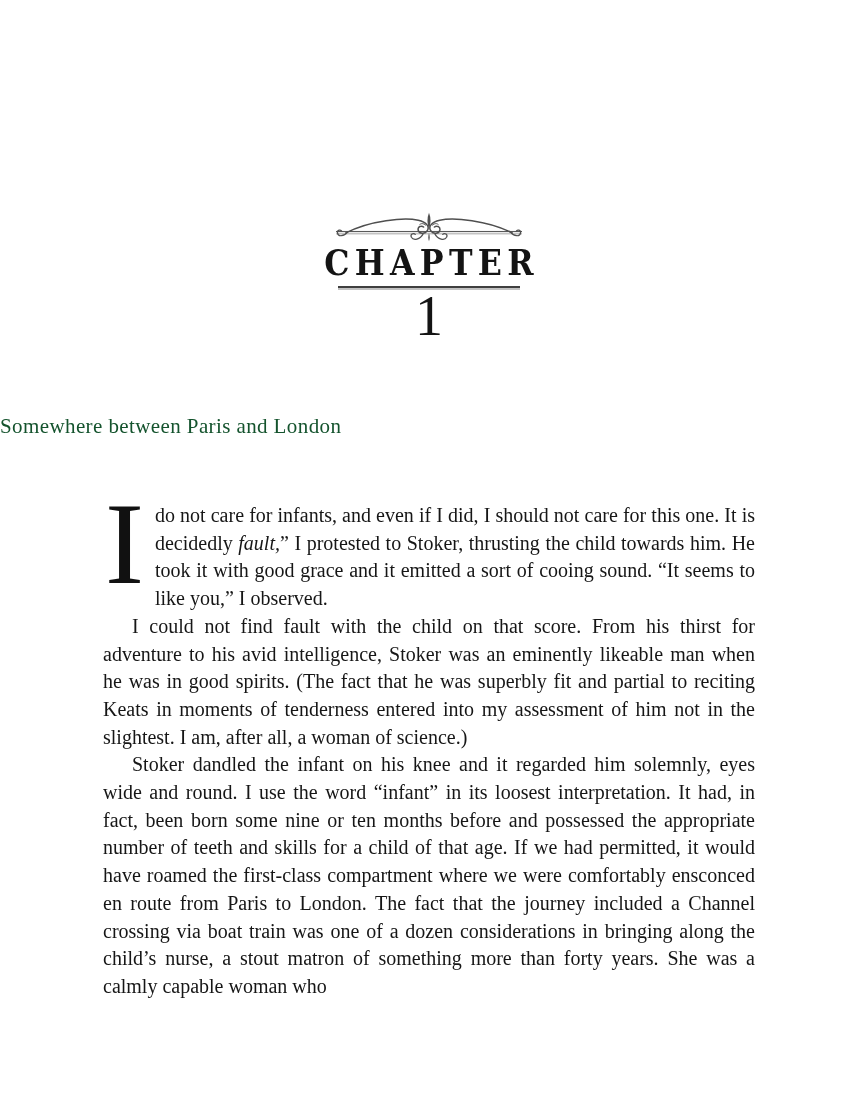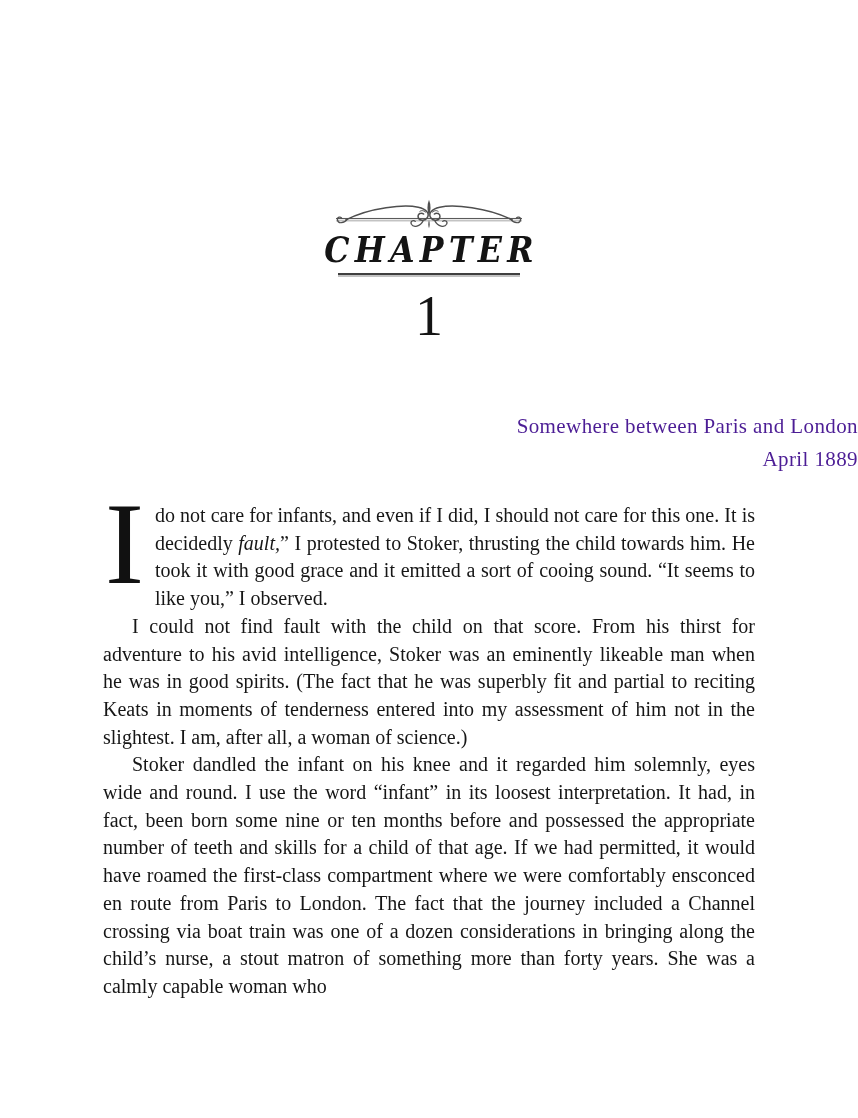--- a/index.html
+++ b/index.html
@@ -10,23 +10,22 @@
     color: #1b1b1b;
     overflow: hidden;
   }
   .page {
     position: relative;
     width: 858px; height: 1118px;
     background: #ffffff;
   }
   .chapter-header {
     position: absolute;
-    top: 197px; left: 0; width: 100%;
+    top: 210px; left: 0; width: 100%;
     text-align: center;
-    font-style: italic;
   }
   .ornament {
     display: block;
     margin: 0 auto;
     width: 186px; height: 38px;
   }
   .chapter-label {
     display: inline-block;
     margin-top: -6px;
     font-family: "DejaVu Serif", "Liberation Serif", serif;
@@ -48,24 +47,24 @@
     position: absolute;
     top: 288px; left: 0; width: 100%;
     text-align: center;
     font-size: 56px;
     line-height: 56px;
     color: #141414;
   }
   .scene-heading {
     position: absolute;
     top: 414px; left: 0; width: 100%;
-    text-align: right;
+    text-align: left;
     font-size: 21px;
     letter-spacing: 0.4px;
-    color: #4c1d95;
+    color: #14532d;
   }
   .scene-location { line-height: 24px; }
   .scene-date { margin-top: 9px; line-height: 24px; }
   .body-text {
     position: absolute;
     top: 502px; left: 103px;
     width: 652px;
     font-size: 20px;
     line-height: 27.7px;
     text-align: justify;
@@ -113,21 +112,20 @@
     <div>
       <span class="chapter-label">CHAPTER</span>
     </div>
     <div class="chapter-rule"></div>
   </header>
 
   <div class="chapter-number">1</div>
 
   <div class="scene-heading">
     <div class="scene-location">Somewhere between Paris and London</div>
-    <div class="scene-date">April 1889</div>
   </div>
 
   <main class="body-text">
     <p>
       <span class="dropcap">I</span><span>do not care for infants, and even if I did, I should not care for this one. It is decidedly </span><em class="word-emphasis">fault,</em><span>” I protested to Stoker, thrusting the child towards him. He took it with good grace and it emitted a sort of cooing sound. “It seems to like you,” I observed.</span>
     </p>
     <p class="indented">I could not find fault with the child on that score. From his thirst for adventure to his avid intelligence, Stoker was an eminently likeable man when he was in good spirits. (The fact that he was superbly fit and partial to reciting Keats in moments of tenderness entered into my assessment of him not in the slightest. I am, after all, a woman of science.)</p>
     <p class="indented">Stoker dandled the infant on his knee and it regarded him solemnly, eyes wide and round. I use the word “infant” in its loosest interpretation. It had, in fact, been born some nine or ten months before and possessed the appropriate number of teeth and skills for a child of that age. If we had permitted, it would have roamed the first-class compartment where we were comfortably ensconced en route from Paris to London. The fact that the journey included a Channel crossing via boat train was one of a dozen considerations in bringing along the child’s nurse, a stout matron of something more than forty years. She was a calmly capable woman who</p>
   </main>
 

